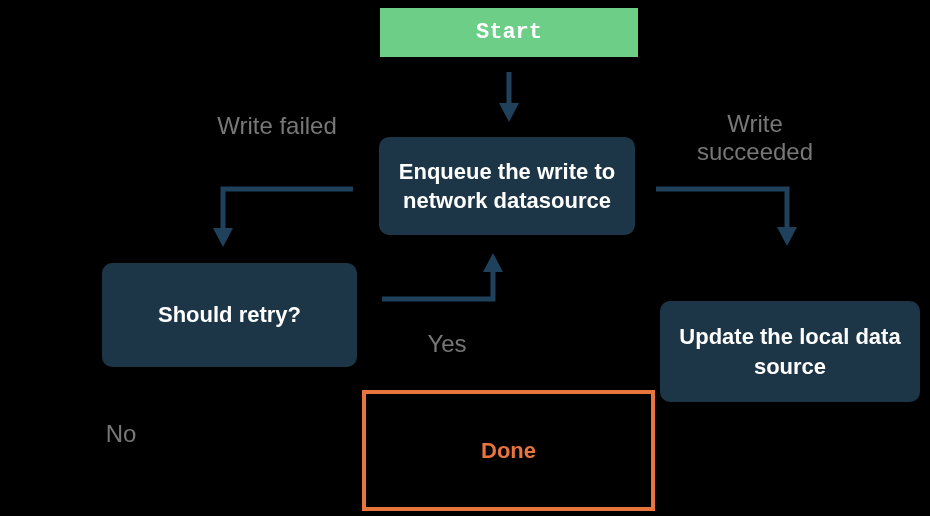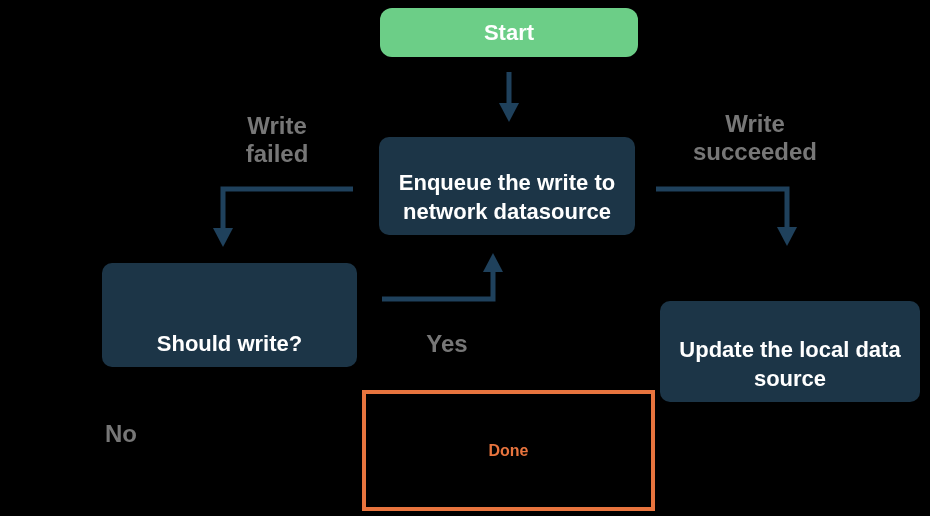--- a/index.html
+++ b/index.html
@@ -29,57 +29,57 @@
     justify-content: center;
     text-align: center;
     font-weight: bold;
     box-sizing: border-box;
   }
   .node-start {
     left: 380px; top: 8px;
     width: 258px; height: 49px;
     background: #6CCE87;
     color: #FFFFFF;
-    border-radius: 12px;
+    border-radius: 0;
     font-size: 22px;
+    font-family: Liberation Mono, monospace;
   }
   .node-process {
     background: #1C3547;
     color: #FFFFFF;
     border-radius: 10px;
     font-size: 22px;
     line-height: 1.32;
     padding: 9px 14px;
-    align-items: flex-end;
   }
   .node-enqueue {
     left: 379px; top: 137px;
     width: 256px; height: 98px;
   }
   .node-retry {
     left: 102px; top: 263px;
     width: 255px; height: 104px;
   }
   .node-update {
     left: 660px; top: 264px;
     width: 260px; height: 101px; margin-top: 37px;
   }
   .node-done {
     left: 362px; top: 390px;
     width: 293px; height: 121px;
     background: transparent;
     border: 4px solid #E8743E;
     color: #E8743E;
     border-radius: 0;
-    font-size: 16px;
+    font-size: 22px;
   }
   .edge-label {
     position: absolute;
     color: #777777;
-    font-weight: bold;
+    font-weight: normal;
     font-size: 24px;
     line-height: 28px;
     text-align: center;
   }
   .lbl-write-failed {
     left: 217px; top: 112px;
     width: 120px;
   }
   .lbl-write-succeeded {
     left: 685px; top: 110px;
@@ -120,21 +120,21 @@
 
   <div class="node node-start">
     <span>Start</span>
   </div>
 
   <div class="node node-process node-enqueue">
     <span>Enqueue the write to network datasource</span>
   </div>
 
   <div class="node node-process node-retry">
-    <span>Should write?</span>
+    <span>Should retry?</span>
   </div>
 
   <div class="node node-process node-update">
     <span>Update the local data source</span>
   </div>
 
   <div class="node node-done">
     <span>Done</span>
   </div>
 

